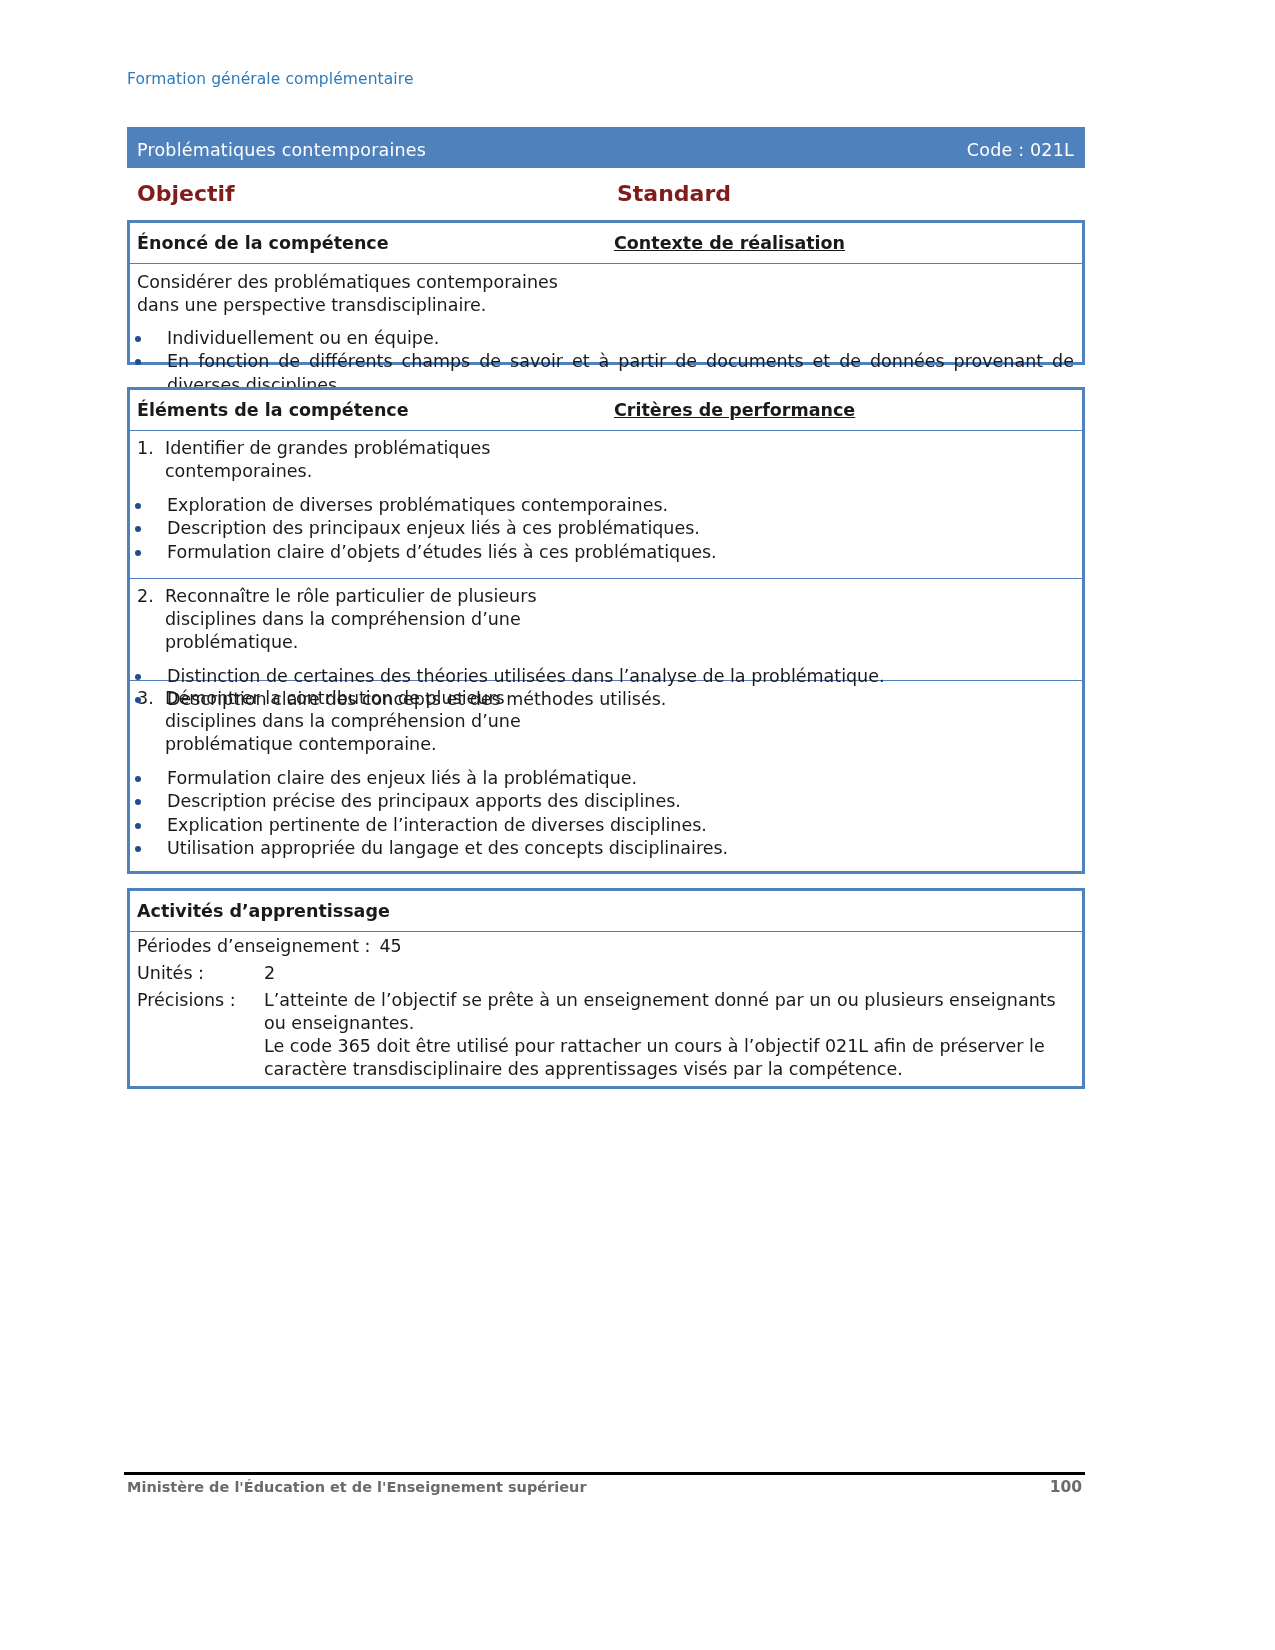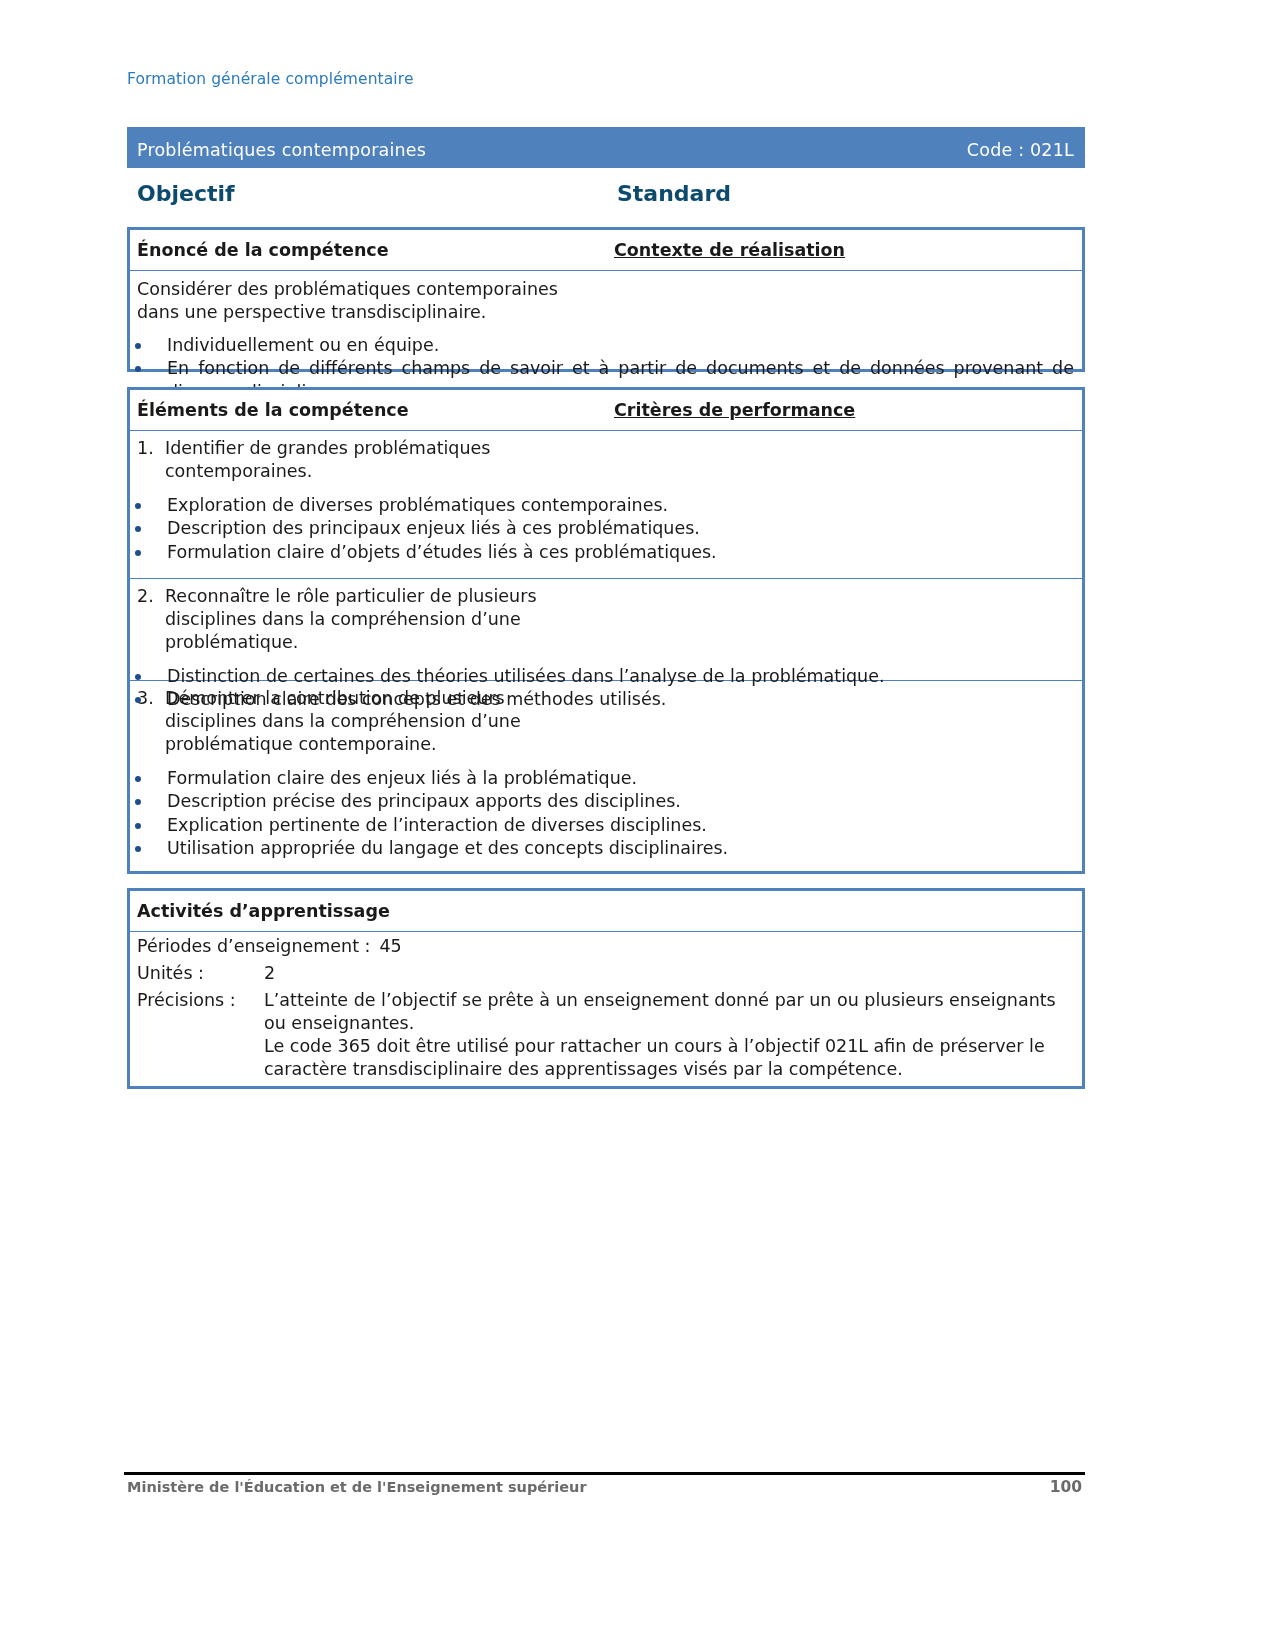--- a/index.html
+++ b/index.html
@@ -12,21 +12,21 @@
     font-size: 15.5px; color: #2b7bbd; letter-spacing: 0.1px;
   }
   .title-bar {
     position: absolute; left: 127px; top: 127px; width: 958px; height: 41px;
     background: #4f81bd; color: #ffffff; box-sizing: border-box;
     display: flex; align-items: center; justify-content: space-between;
     padding: 4px 11px 0 10px; font-size: 17.5px; letter-spacing: 0.2px;
   }
   .section-heads {
     position: absolute; left: 127px; top: 181px; width: 958px; height: 30px;
-    font-size: 22px; font-weight: bold; color: #0c4a6e;
+    font-size: 22px; font-weight: bold; color: #7f1d1d;
   }
   .section-heads .h-left { position: absolute; left: 10px; top: 0; }
   .section-heads .h-right { position: absolute; left: 490px; top: 0; }
 
   .box {
     position: absolute; left: 127px; width: 958px; box-sizing: border-box;
     border: 3px solid #4f81bd; background: #fff;
   }
   .box-header {
     display: flex; border-bottom: 1px solid #4f81bd; height: 40px; align-items: center;
@@ -72,21 +72,21 @@
 <div class="title-bar">
   <span>Problématiques contemporaines</span>
   <span>Code : 021L</span>
 </div>
 
 <div class="section-heads">
   <span class="h-left">Objectif</span>
   <span class="h-right">Standard</span>
 </div>
 
-<div class="box" style="top:227px; height:145px;">
+<div class="box" style="top:220px; height:145px;">
   <div class="box-header">
     <div class="col-l">Énoncé de la compétence</div>
     <div class="col-r">Contexte de réalisation</div>
   </div>
   <div class="row">
     <div class="col-l" style="padding-top:7px; padding-right:20px;">Considérer des problématiques contemporaines dans une perspective transdisciplinaire.</div>
     <div class="col-r" style="padding-top:4px;">
       <ul class="bullets">
         <li>Individuellement ou en équipe.</li>
         <li>En fonction de différents champs de savoir et à partir de documents et de données provenant de diverses disciplines.</li>

